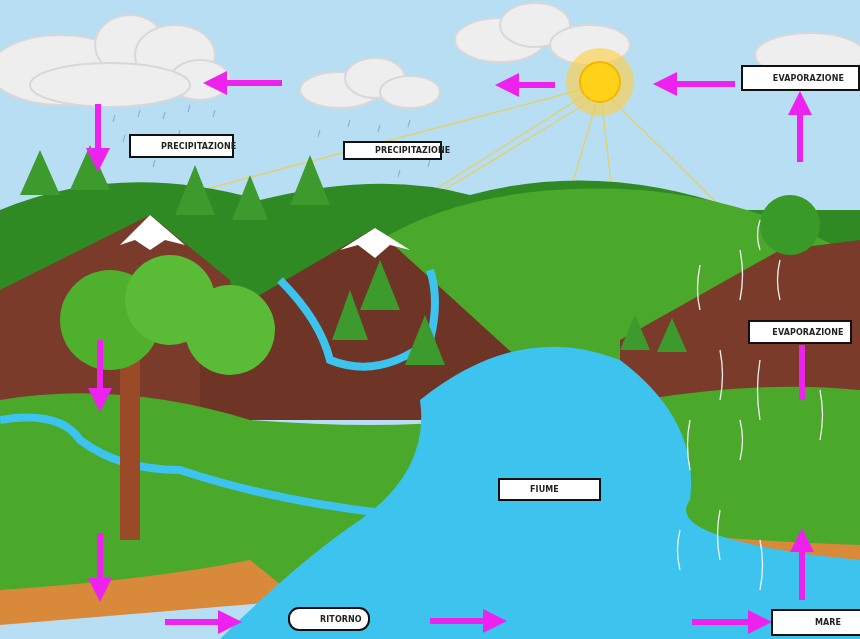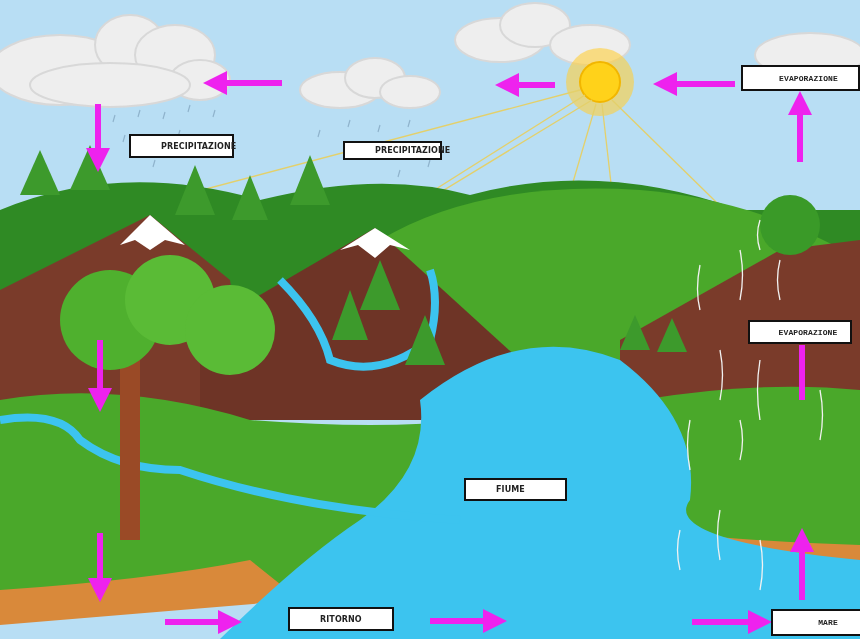--- a/index.html
+++ b/index.html
@@ -3,21 +3,21 @@
 <meta charset="utf-8">
 <style>
   html, body { margin:0; padding:0; }
   body { width:860px; height:639px; overflow:hidden; position:relative; font-family:"Liberation Sans", sans-serif; background:#b8def4; }
   #scene { position:absolute; left:0; top:0; width:860px; height:639px; }
   .label {
     position:absolute; background:#ffffff; border:2px solid #111; box-sizing:border-box;
     font-family:"DejaVu Sans", sans-serif; font-size:8px; font-weight:bold; color:#222;
     display:flex; align-items:center; padding-left:30px; letter-spacing:0.1px;
   }
-  .label.center { justify-content:center; padding-left:16px;font-family:Liberation Mono, monospace; }
+  .label.center { justify-content:center; padding-left:16px; }
 </style>
 </head>
 <body>
 
 <svg id="scene" viewBox="0 0 860 639" xmlns="http://www.w3.org/2000/svg">
   <defs>
     <marker id="ah" markerWidth="4" markerHeight="4" refX="2" refY="2" orient="auto" markerUnits="strokeWidth">
       <path d="M0,0 L4,2 L0,4 z" fill="#ee22ee"></path>
     </marker>
   </defs>
@@ -144,15 +144,15 @@
     <path d="M760 590 q5 -25 0 -50"></path>
       <path d="M680 570 q-5 -20 0 -40"></path>
       <path d="M820 440 q5 -25 0 -50"></path>
   </g>
 </svg>
 
 <div class="label" style="left:129px;top:134px;width:105px;height:24px;">PRECIPITAZIONE</div>
 <div class="label" style="left:343px;top:141px;width:99px;height:19px;">PRECIPITAZIONE</div>
 <div class="label center" style="left:741px;top:65px;width:119px;height:26px;">EVAPORAZIONE</div>
 <div class="label center" style="left:748px;top:320px;width:104px;height:24px;">EVAPORAZIONE</div>
-<div class="label" style="left:464px;top:478px;width:103px;height:23px;">FIUME</div>
-<div class="label" style="left:288px;top:607px;width:106px;height:24px;">RITORNO</div>
+<div class="label" style="left:498px;top:478px;width:103px;height:23px;">FIUME</div>
+<div class="label" style="left:288px;top:607px;width:82px;height:24px;border-radius:11px;">RITORNO</div>
 <div class="label center" style="left:771px;top:609px;width:98px;height:27px;">MARE</div>
 
 </body></html>

